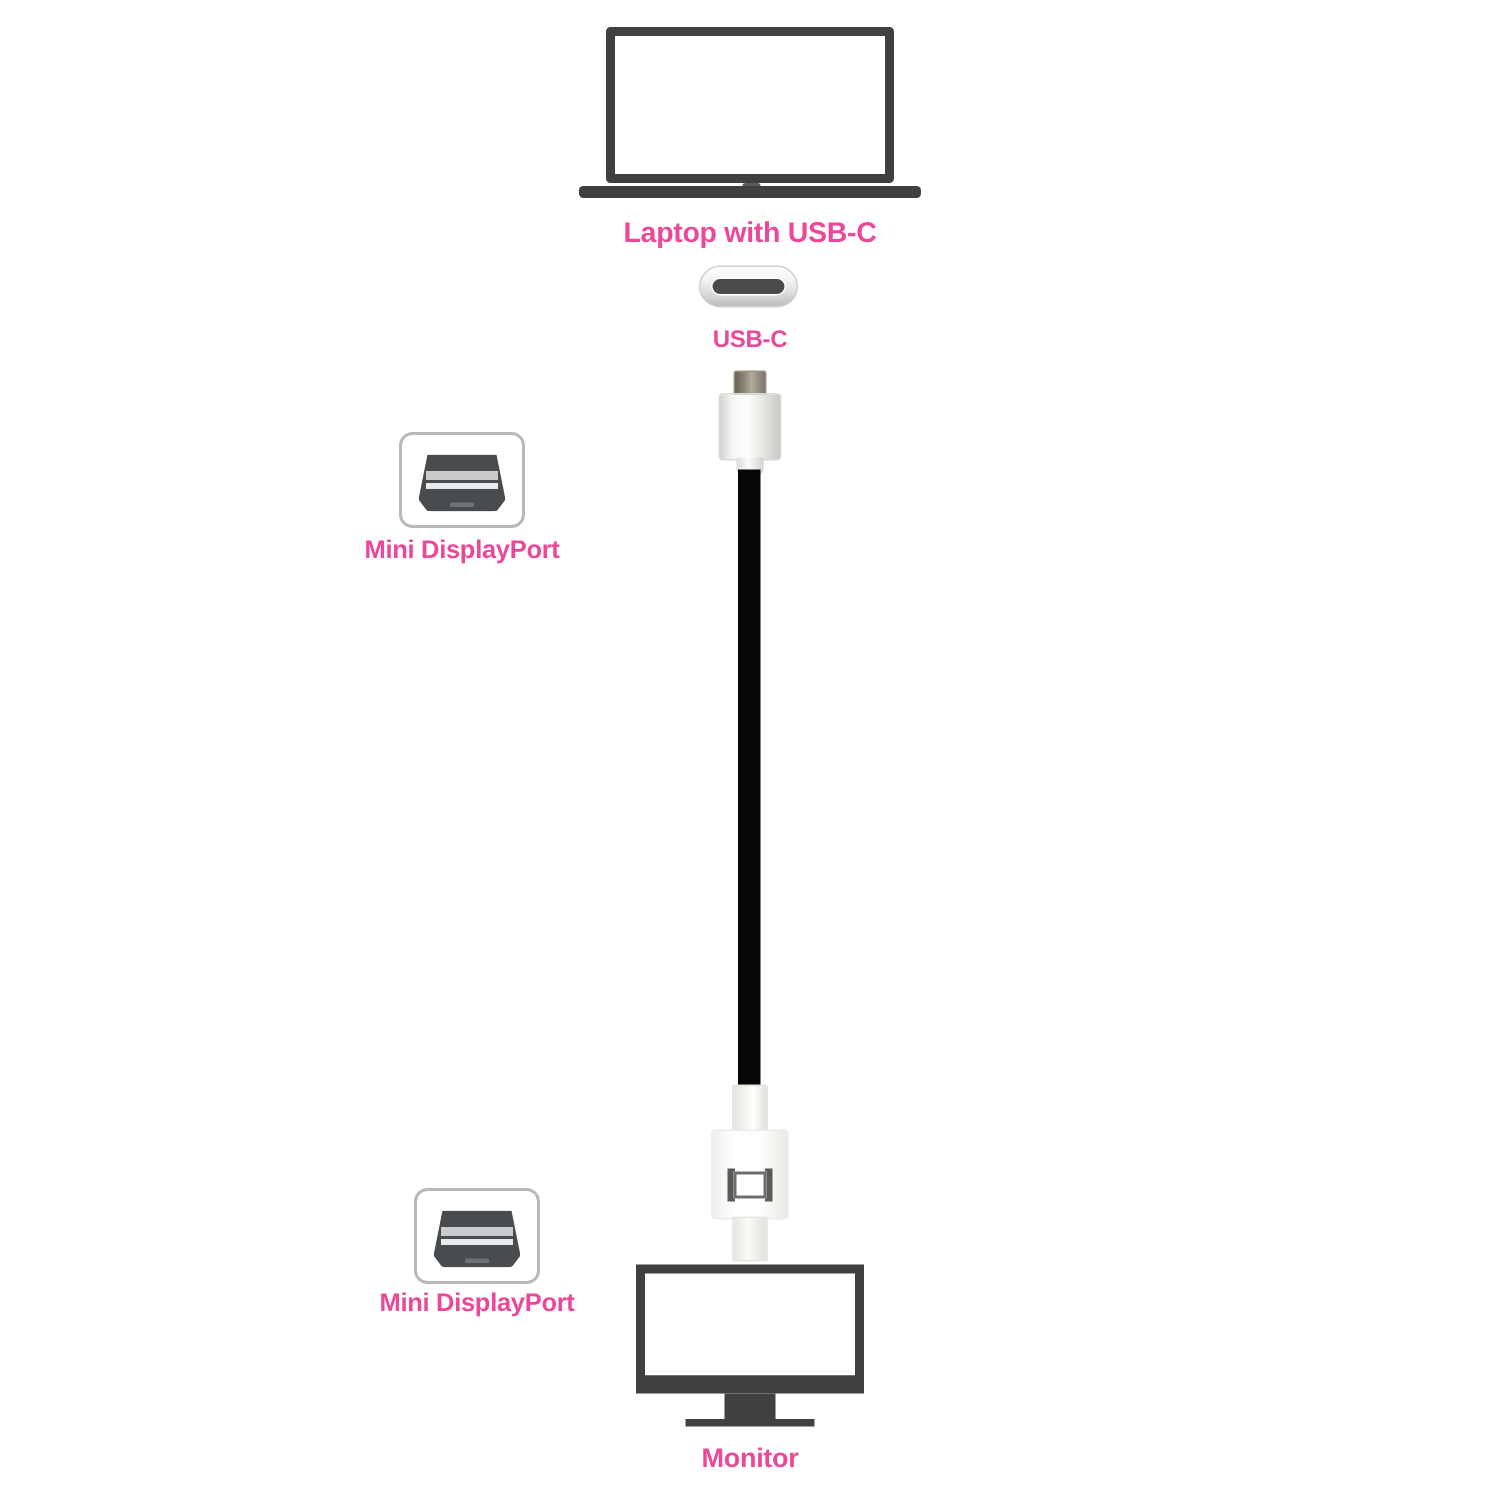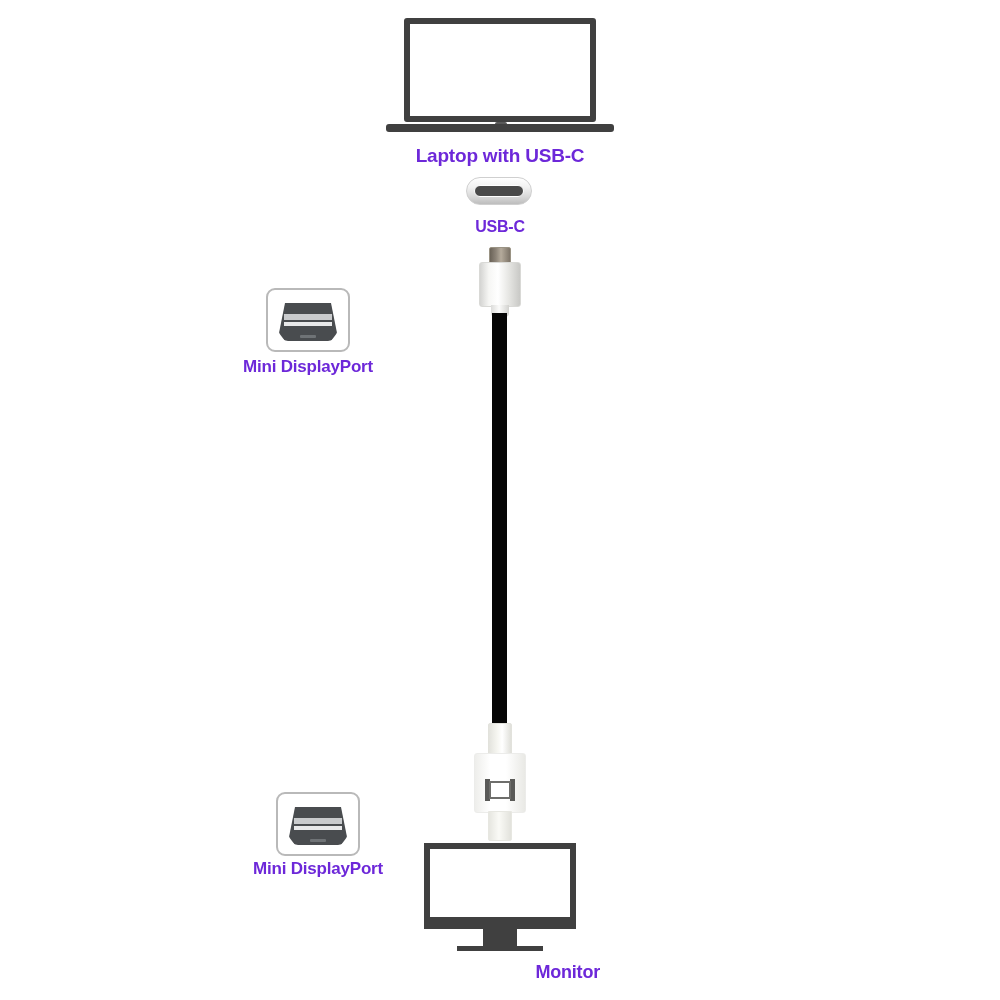--- a/index.html
+++ b/index.html
@@ -20,21 +20,21 @@
     width: 1000px;
     height: 1000px;
     background: #ffffff;
   }
   .node { position: absolute; }
   .caption {
     position: absolute;
     text-align: center;
     font-family: "Liberation Sans", sans-serif;
     font-weight: bold;
-    color: #6d28d9;
+    color: #ec4899;
     white-space: nowrap;
     letter-spacing: -0.2px;
   }
 
   
   #laptop { left: 386px; top: 18px; width: 228px; height: 120px; }
   .lap-lid {
     position: absolute;
     left: 18px; top: 0;
     width: 192px; height: 104px;
@@ -234,21 +234,21 @@
   }
 
   #mdp-card-top { left: 266px; top: 288px; width: 84px; height: 64px; }
   #mdp-card-bottom { left: 276px; top: 792px; width: 84px; height: 64px; }
 
   
   #cap-laptop  { left: 350px; top: 145px; width: 300px; font-size: 19px; }
   #cap-usbc    { left: 400px; top: 218px; width: 200px; font-size: 16px; }
   #cap-mdp-top { left: 208px; top: 357px; width: 200px; font-size: 17px; }
   #cap-mdp-bot { left: 218px; top: 859px; width: 200px; font-size: 17px; }
-  #cap-monitor { left: 400px; top: 962px; width: 200px; font-size: 18px; text-align: right; }
+  #cap-monitor { left: 400px; top: 962px; width: 200px; font-size: 18px; }
 </style>
 </head>
 <body>
 
 <div id="stage">
 
   <div class="node" id="laptop">
     <div class="lap-lid"></div>
     <div class="lap-notch"></div>
     <div class="lap-base"></div>

